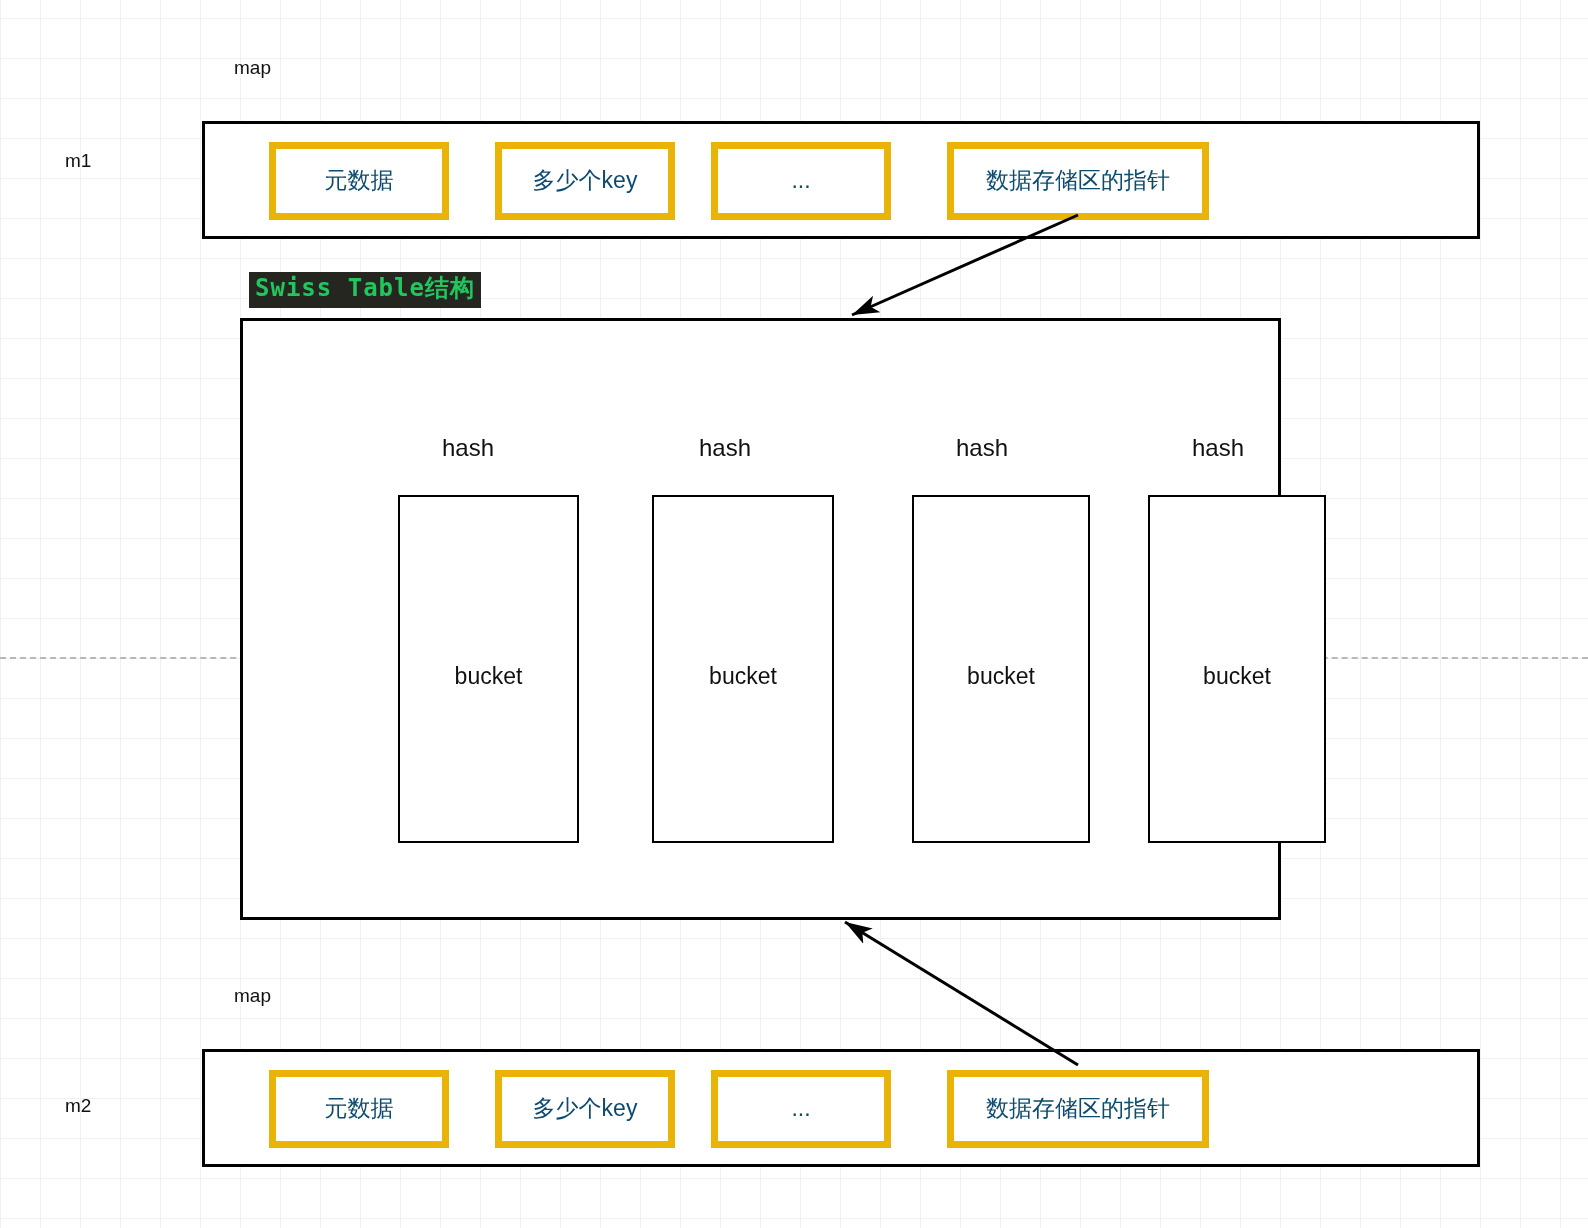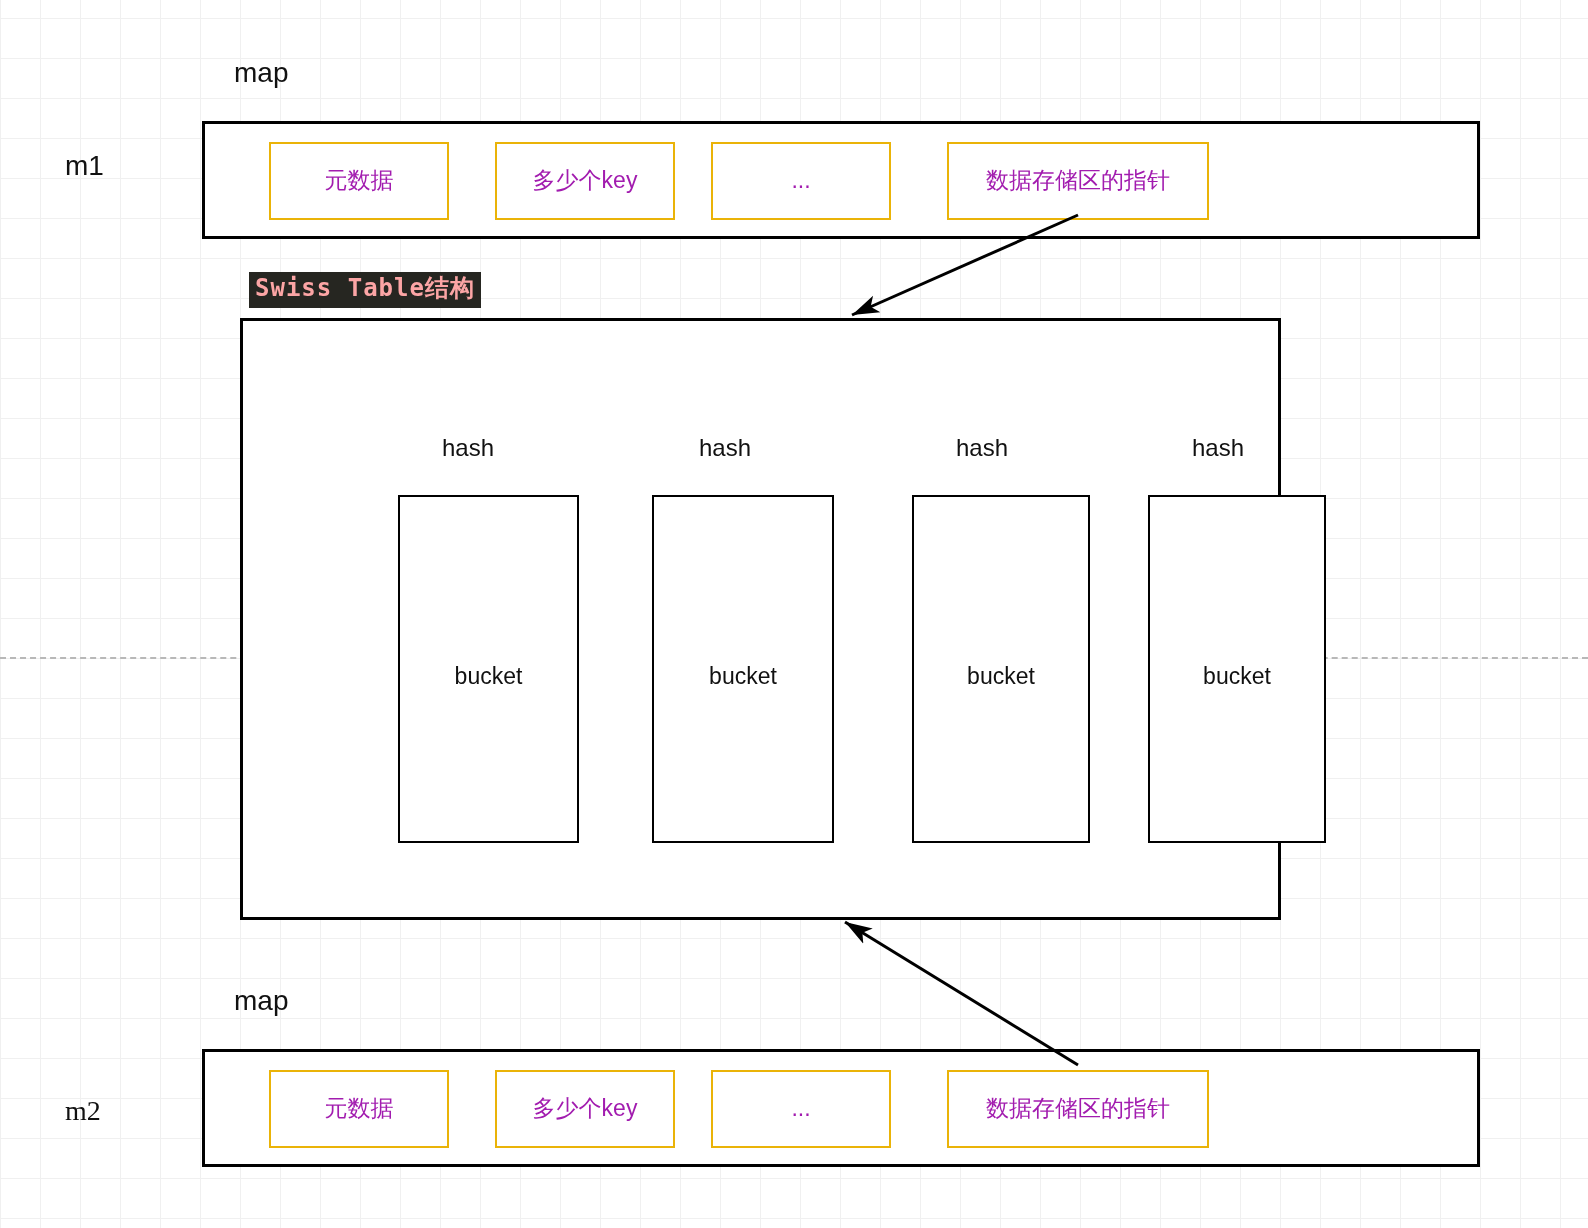--- a/index.html
+++ b/index.html
@@ -38,27 +38,27 @@
   
   .outer-box {
     position: absolute;
     box-sizing: border-box;
     border: 3px solid #000000;
     background: #ffffff;
   }
   .inner-box {
     position: absolute;
     box-sizing: border-box;
-    border: 2px solid #eab308;
+    border: 7px solid #eab308;
     background: #ffffff;
     display: flex;
     align-items: center;
     justify-content: center;
     font-size: 23px;
-    color: #a21caf;
+    color: #0c4a6e;
     line-height: 1.2;
     white-space: nowrap;
   }
   .bucket-box {
     position: absolute;
     box-sizing: border-box;
     border: 2px solid #000000;
     background: #ffffff;
     display: flex;
     align-items: center;
@@ -70,37 +70,37 @@
     position: absolute;
     left: 0;
     right: 0;
     text-align: center;
     top: 50%;
     transform: translateY(-50%);
   }
 
   .plain-label {
     position: absolute;
-    font-size: 28px;
+    font-size: 19px;
     color: #111111;
     white-space: nowrap;
   }
 
   .hash-label {
     position: absolute;
     font-size: 24px;
     color: #111111;
     white-space: nowrap;
     text-align: center;
   }
 
   .tag-chip {
     position: absolute;
     background: #262621;
-    color: #fca5a5;
+    color: #22c55e;
     font-family: "DejaVu Sans Mono", "Liberation Mono", monospace;
     font-weight: bold;
     font-size: 24px;
     letter-spacing: 1px;
     padding: 3px 6px 5px 6px;
     white-space: nowrap;
     line-height: 1.15;
   }
 
   svg.arrows {
@@ -149,21 +149,21 @@
     <div class="bucket-box" style="left:669px; top:174px; width:178px; height:348px;">
       <span class="bucket-label" style="top:52%;">bucket</span>
     </div>
     <div class="bucket-box" style="left:905px; top:174px; width:178px; height:348px;">
       <span class="bucket-label" style="top:52%;">bucket</span>
     </div>
   </div>
 
   <div class="plain-label" style="left:234px; top:985px;">map</div>
 
-  <div class="plain-label" style="left:65px; top:1095px;font-family:Liberation Serif, serif;">m2</div>
+  <div class="plain-label" style="left:65px; top:1095px;">m2</div>
 
   <div class="outer-box" style="left:202px; top:1049px; width:1278px; height:118px;">
     <div class="inner-box" style="left:64px; top:18px; width:180px; height:78px;">元数据</div>
     <div class="inner-box" style="left:290px; top:18px; width:180px; height:78px;">多少个key</div>
     <div class="inner-box" style="left:506px; top:18px; width:180px; height:78px;">...</div>
     <div class="inner-box" style="left:742px; top:18px; width:262px; height:78px;">数据存储区的指针</div>
   </div>
 
   <svg class="arrows" viewBox="0 0 1588 1228" xmlns="http://www.w3.org/2000/svg">
     <defs>

